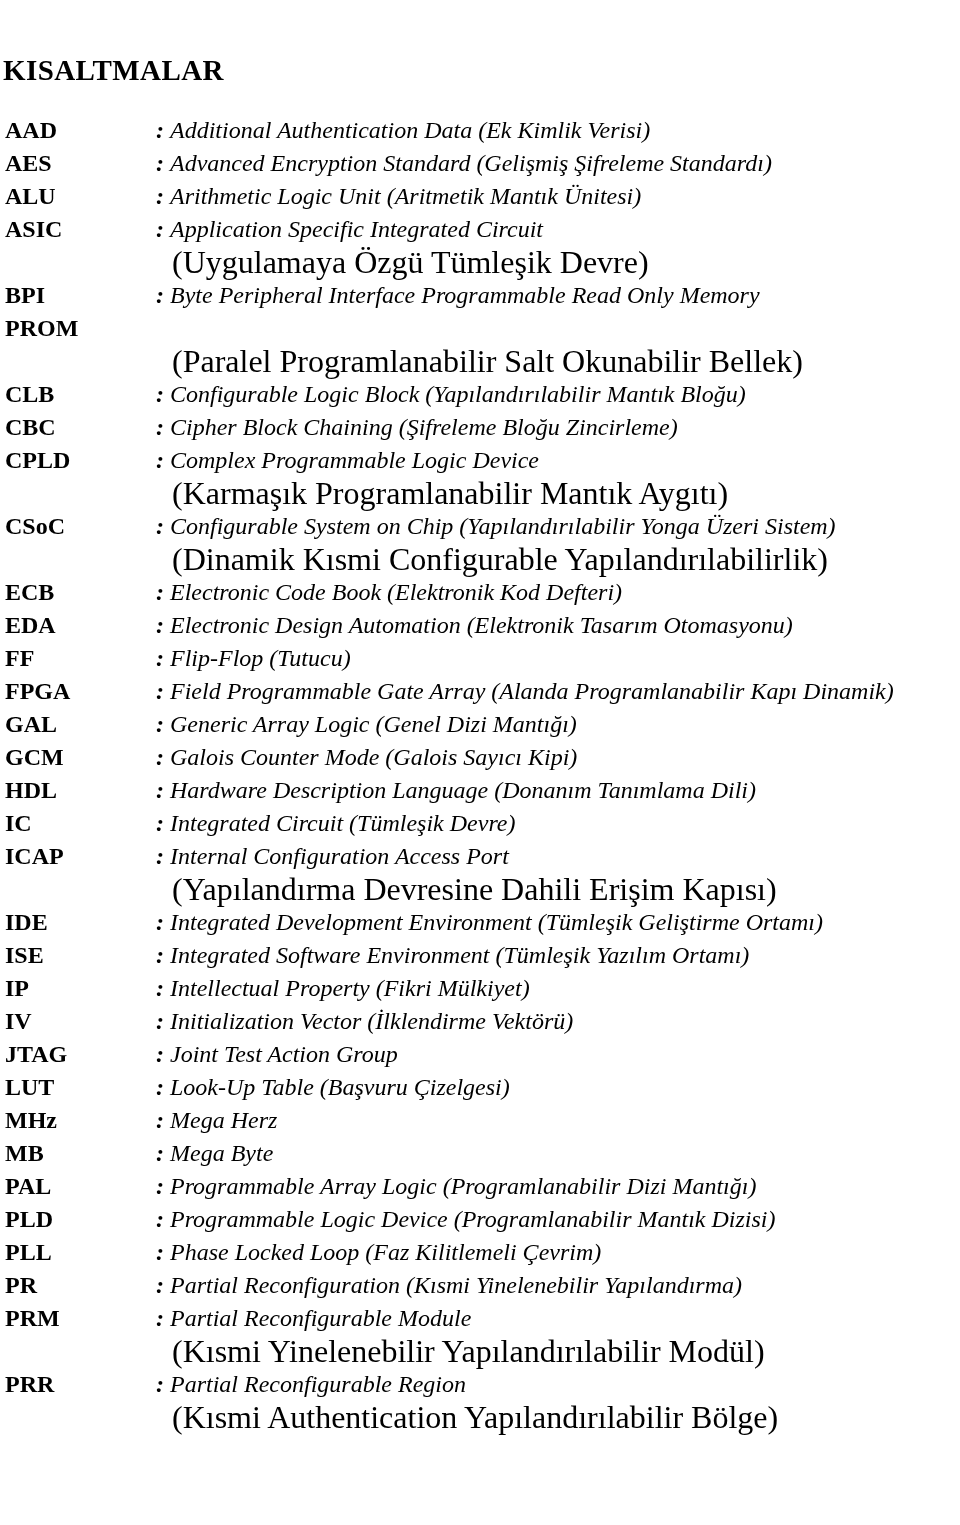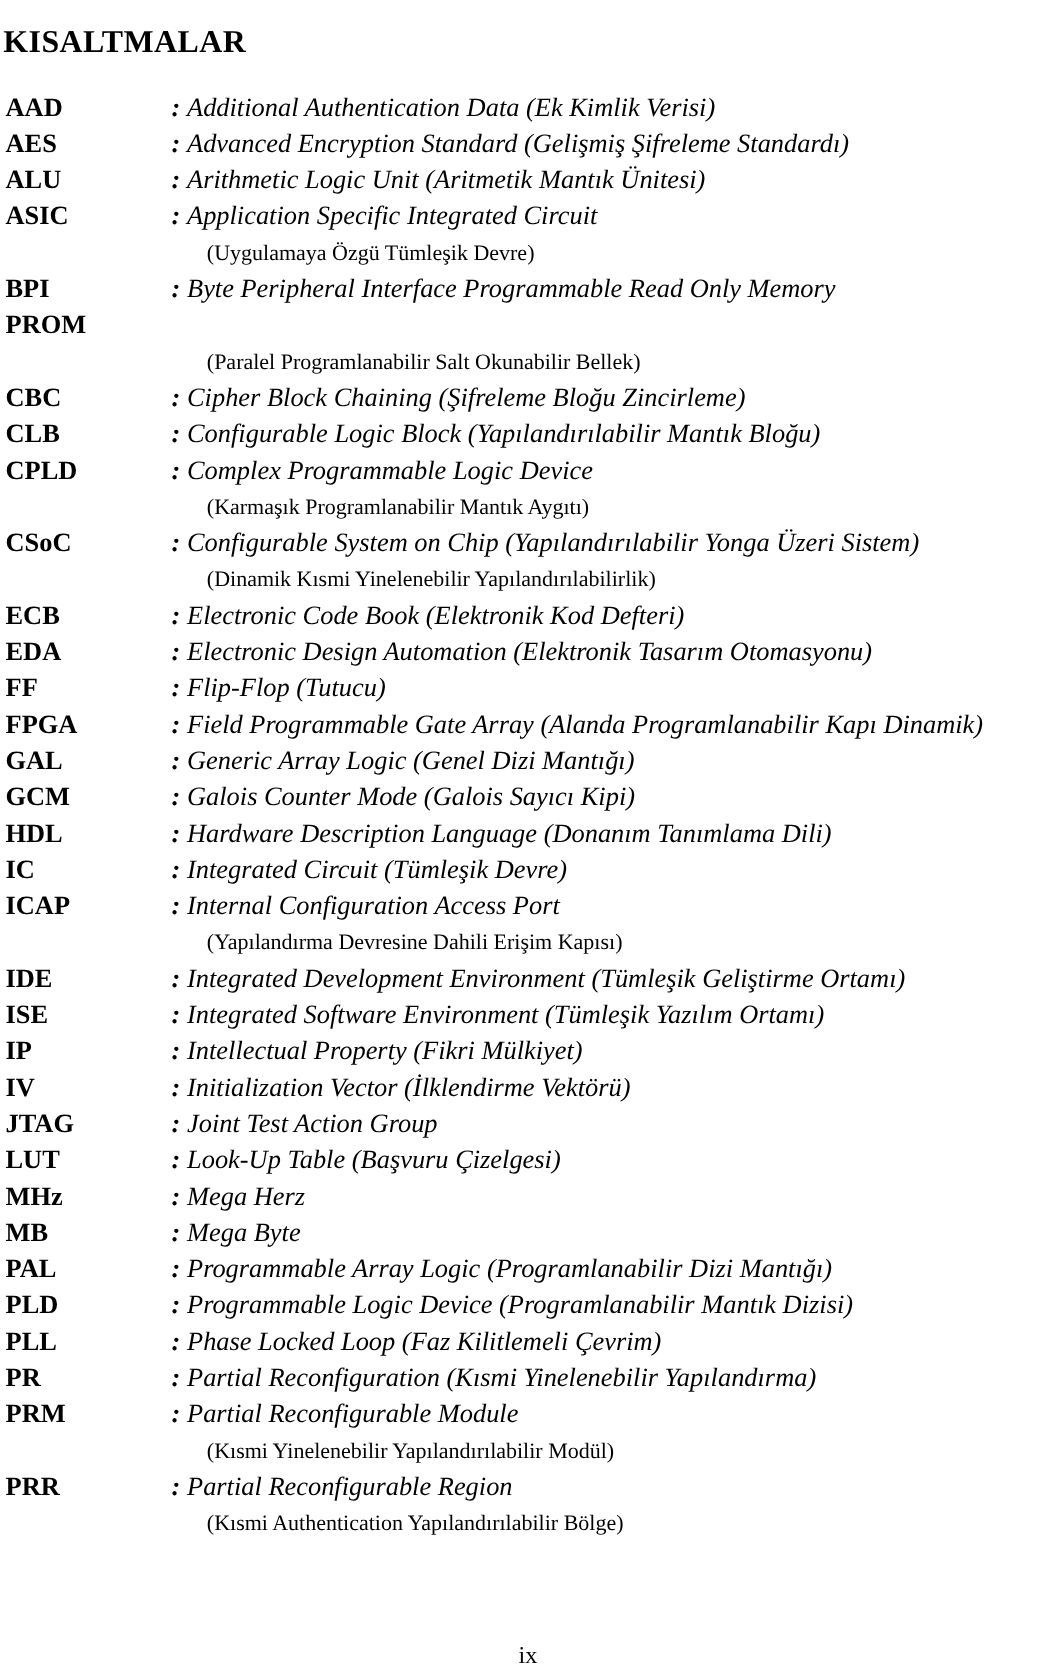--- a/index.html
+++ b/index.html
@@ -13,20 +13,21 @@
     position: relative;
     font-family: "Liberation Serif", "DejaVu Serif", serif;
     color: #000000;
     overflow: hidden;
   }
   .page {
     position: relative;
     width: 960px;
     height: 1181px;
     box-sizing: border-box;
+    margin-top: 32px;
   }
   .page-title {
     position: absolute;
     left: 3px;
     top: 2px;
     font-size: 29px;
     font-weight: bold;
     letter-spacing: 0.4px;
     line-height: 34px;
     white-space: nowrap;
@@ -61,23 +62,23 @@
     white-space: nowrap;
     font-style: italic;
   }
   .def .colon {
     display: inline-block;
     width: 14px;
     font-weight: bold;
   }
   .cont {
     position: absolute;
-    left: 188px;
+    left: 172px;
     top: 0;
-    font-size: 20px;
+    font-size: 32px;
     font-weight: normal;
     line-height: 33px;
     white-space: nowrap;
   }
   .folio {
     position: absolute;
     left: 0;
     top: 1492px;
     width: 960px;
     text-align: center;
@@ -116,40 +117,40 @@
         <span class="term">BPI</span>
         <span class="def"><span class="colon">:</span><span>Byte Peripheral Interface Programmable Read Only Memory</span></span>
       </div>
       <div class="row">
         <span class="term">PROM</span>
       </div>
       <div class="row">
         <span class="cont">(Paralel Programlanabilir Salt Okunabilir Bellek)</span>
       </div>
       <div class="row">
+        <span class="term">CLB</span>
+        <span class="def"><span class="colon">:</span><span>Configurable Logic Block (Yapılandırılabilir Mantık Bloğu)</span></span>
+      </div>
+      <div class="row">
         <span class="term">CBC</span>
         <span class="def"><span class="colon">:</span><span>Cipher Block Chaining (Şifreleme Bloğu Zincirleme)</span></span>
       </div>
       <div class="row">
-        <span class="term">CLB</span>
-        <span class="def"><span class="colon">:</span><span>Configurable Logic Block (Yapılandırılabilir Mantık Bloğu)</span></span>
-      </div>
-      <div class="row">
         <span class="term">CPLD</span>
         <span class="def"><span class="colon">:</span><span>Complex Programmable Logic Device</span></span>
       </div>
       <div class="row">
         <span class="cont">(Karmaşık Programlanabilir Mantık Aygıtı)</span>
       </div>
       <div class="row">
         <span class="term">CSoC</span>
         <span class="def"><span class="colon">:</span><span>Configurable System on Chip (Yapılandırılabilir Yonga Üzeri Sistem)</span></span>
       </div>
       <div class="row">
-        <span class="cont">(Dinamik Kısmi Yinelenebilir Yapılandırılabilirlik)</span>
+        <span class="cont">(Dinamik Kısmi Configurable Yapılandırılabilirlik)</span>
       </div>
       <div class="row">
         <span class="term">ECB</span>
         <span class="def"><span class="colon">:</span><span>Electronic Code Book (Elektronik Kod Defteri)</span></span>
       </div>
       <div class="row">
         <span class="term">EDA</span>
         <span class="def"><span class="colon">:</span><span>Electronic Design Automation (Elektronik Tasarım Otomasyonu)</span></span>
       </div>
       <div class="row">

